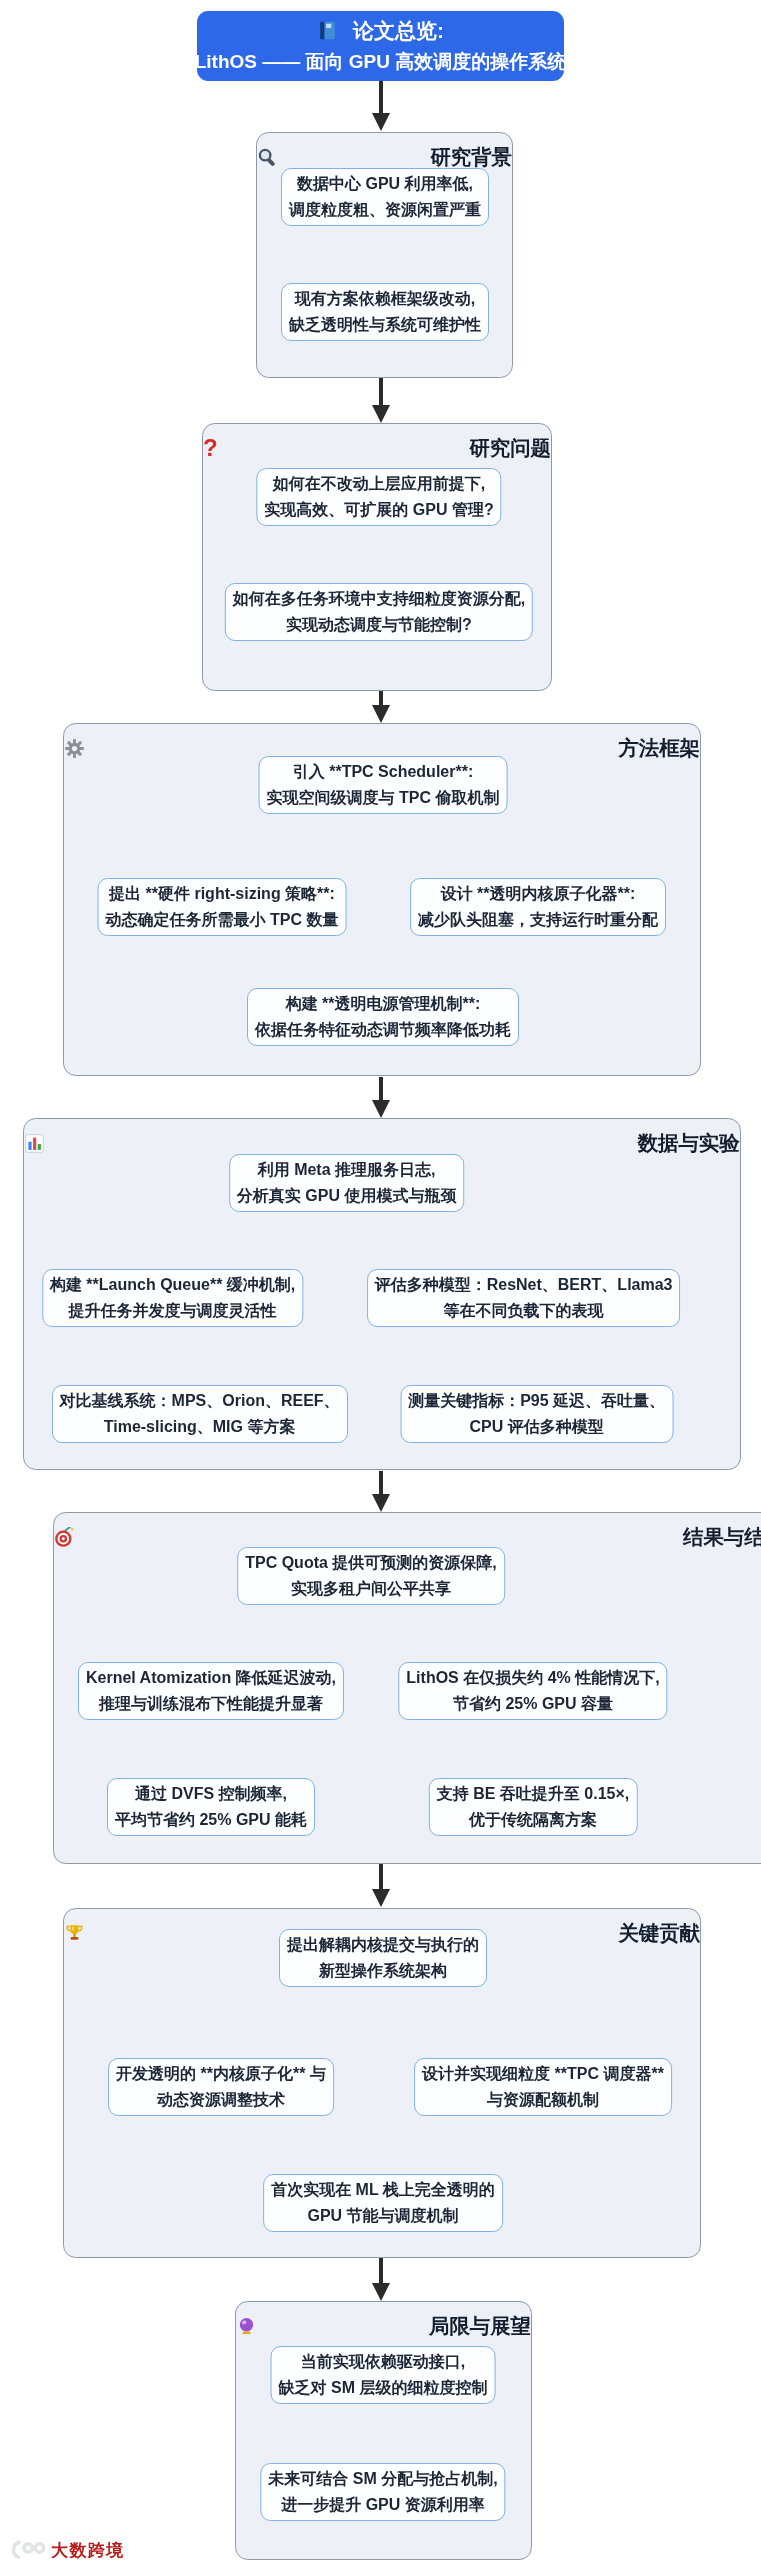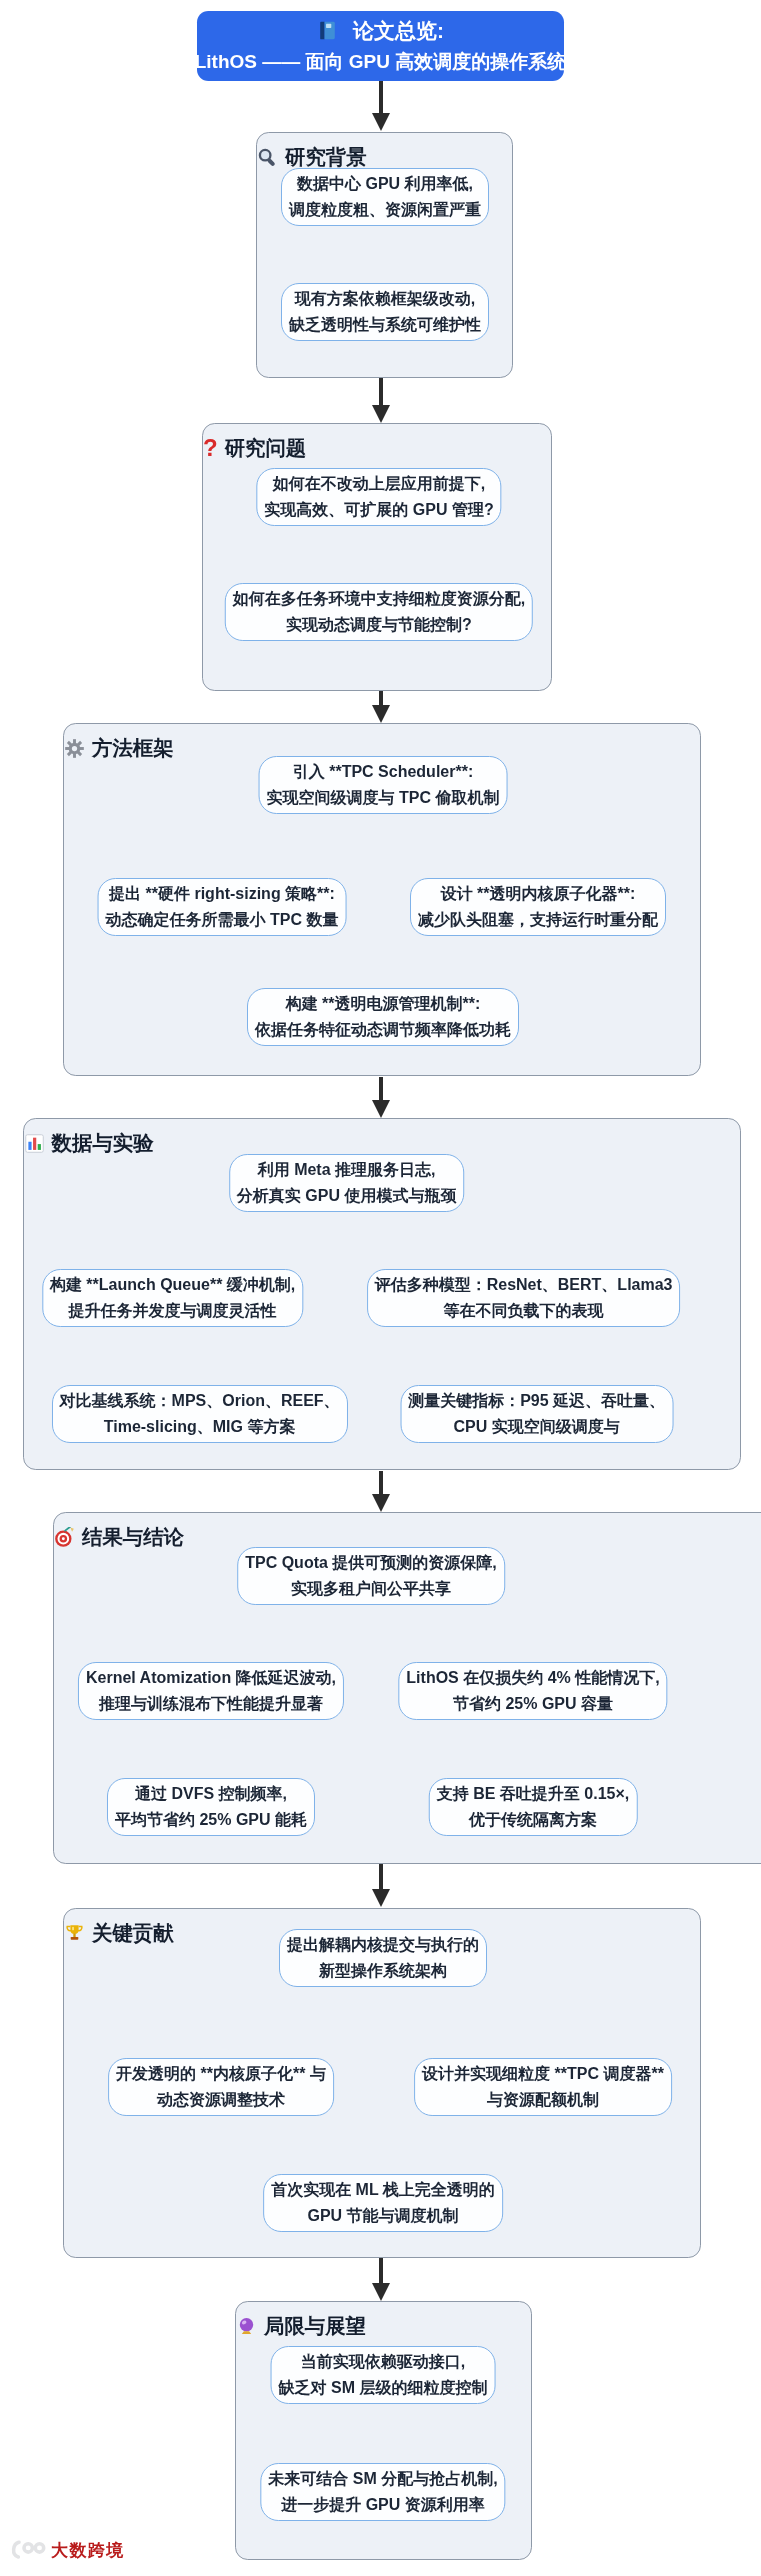--- a/index.html
+++ b/index.html
@@ -17,29 +17,29 @@
   .title-line1{font-size:21px;display:flex;align-items:center;gap:15px;text-align:center;}
   .title-line2{font-size:19px;}
   
   .group{
     position:absolute;background:#edf1f7;border:1.4px solid #8e99a8;border-radius:12.7px;
     box-sizing:border-box;
   }
   .group-title{
     position:absolute;top:10px;left:0;right:0;text-align:center;
     font-size:20.4px;font-weight:700;color:#141e2e;
-    display:flex;justify-content:flex-start;align-items:center;gap:7px;
+    display:flex;justify-content:space-between;align-items:center;gap:7px;
   }
   .icon{display:inline-flex;align-items:center;justify-content:center;}
   .icon svg{display:block;}
   .qmark{color:#d92b2b;font-size:24px;font-weight:800;line-height:22.6px;}
   
   .node{
     position:absolute;transform:translateX(-50%);
-    background:#fdfeff;border:1.8px solid #7fb2e9;border-radius:18px;
+    background:#fdfeff;border:1.8px solid #7fb2e9;border-radius:10px;
     height:58px;padding:0 7px;box-sizing:border-box;
     display:flex;flex-direction:column;justify-content:center;align-items:center;
     text-align:center;white-space:nowrap;
     font-size:16px;font-weight:700;color:#1c2636;line-height:26px;
   }
   
   .arrow{position:absolute;left:379px;width:3.5px;background:#2b2b2b;}
   .arrow::after{
     content:"";position:absolute;top:100%;left:50%;margin-left:-9.2px;
     border-left:9.2px solid transparent;border-right:9.2px solid transparent;
@@ -176,21 +176,21 @@
     <div class="node" style="left:500px;top:150px">
       <div>评估多种模型：ResNet、BERT、Llama3</div>
       <div>等在不同负载下的表现</div>
     </div>
     <div class="node" style="left:176px;top:266px">
       <div>对比基线系统：MPS、Orion、REEF、</div>
       <div>Time-slicing、MIG 等方案</div>
     </div>
     <div class="node" style="left:513px;top:266px">
       <div>测量关键指标：P95 延迟、吞吐量、</div>
-      <div>CPU 实现空间级调度与</div>
+      <div>CPU 评估多种模型</div>
     </div>
   </section>
 
   <section class="group" style="left:53px;top:1512px;width:733px;height:352px">
     <div class="group-title">
       <span class="icon">
         <svg width="21" height="21" viewBox="0 0 36 36">
           <circle cx="16" cy="20" r="14" fill="#d7342f"></circle>
           <circle cx="16" cy="20" r="10" fill="#ffffff"></circle>
           <circle cx="16" cy="20" r="6.5" fill="#d7342f"></circle>

